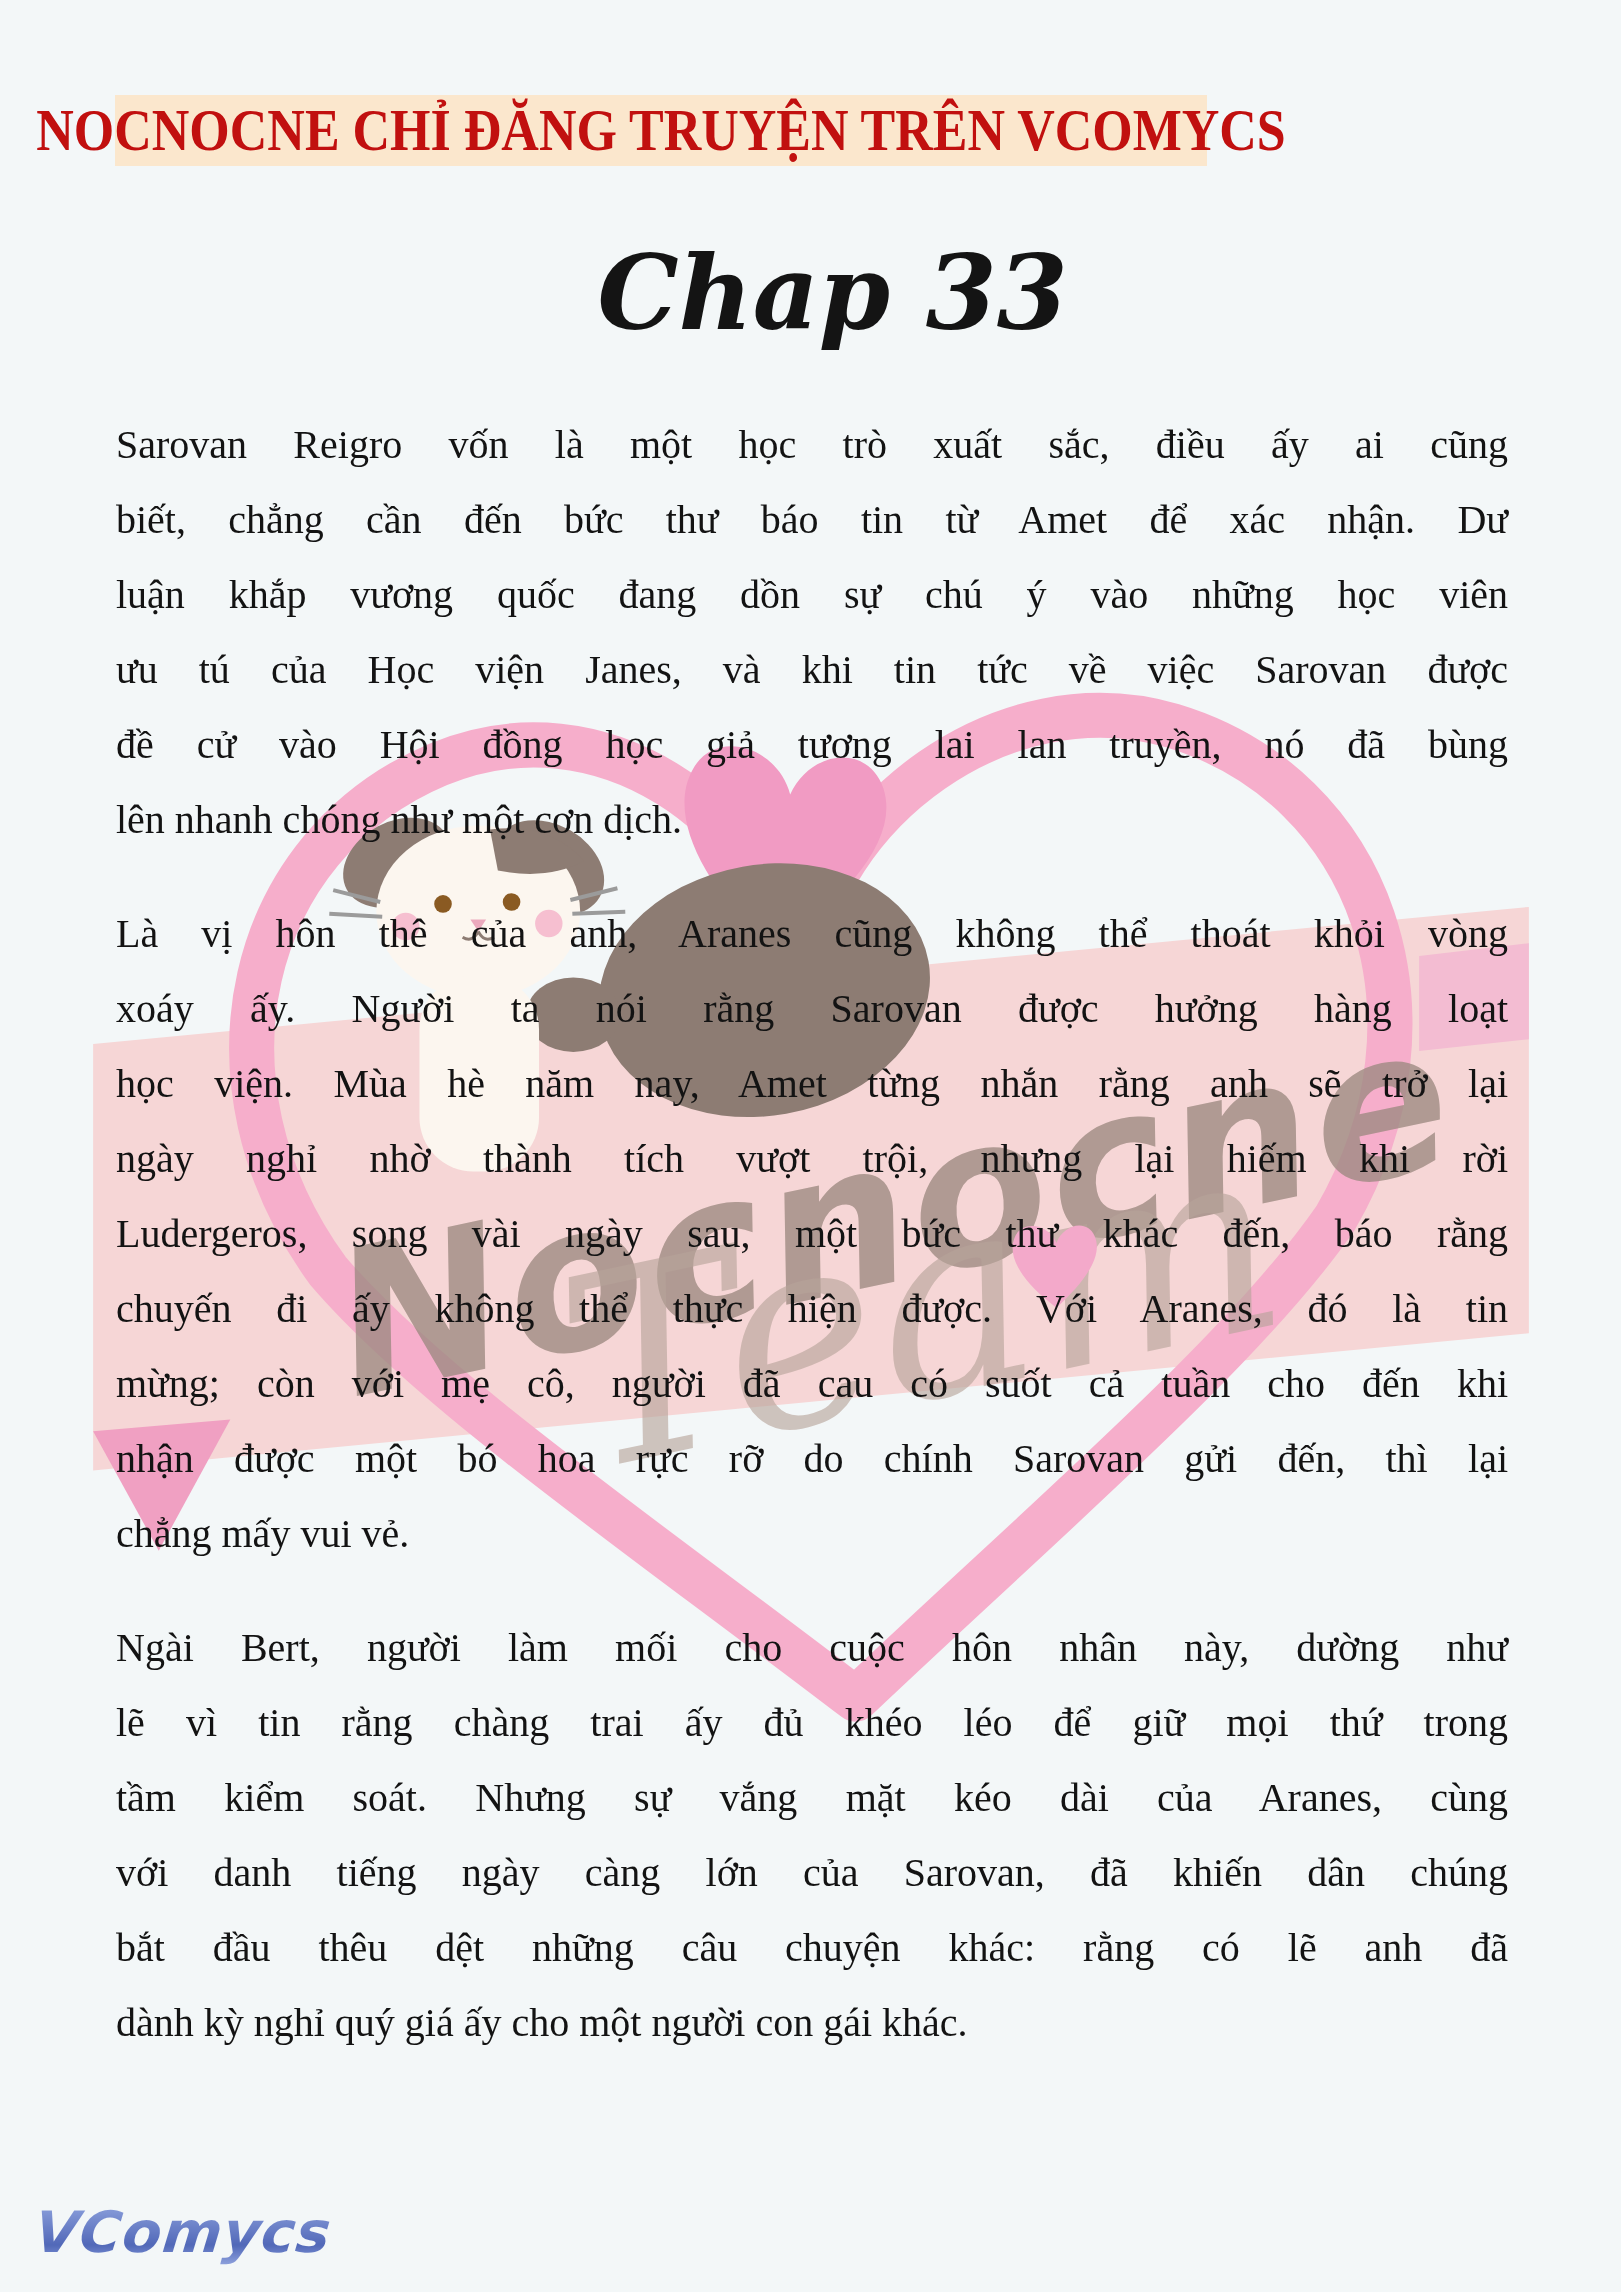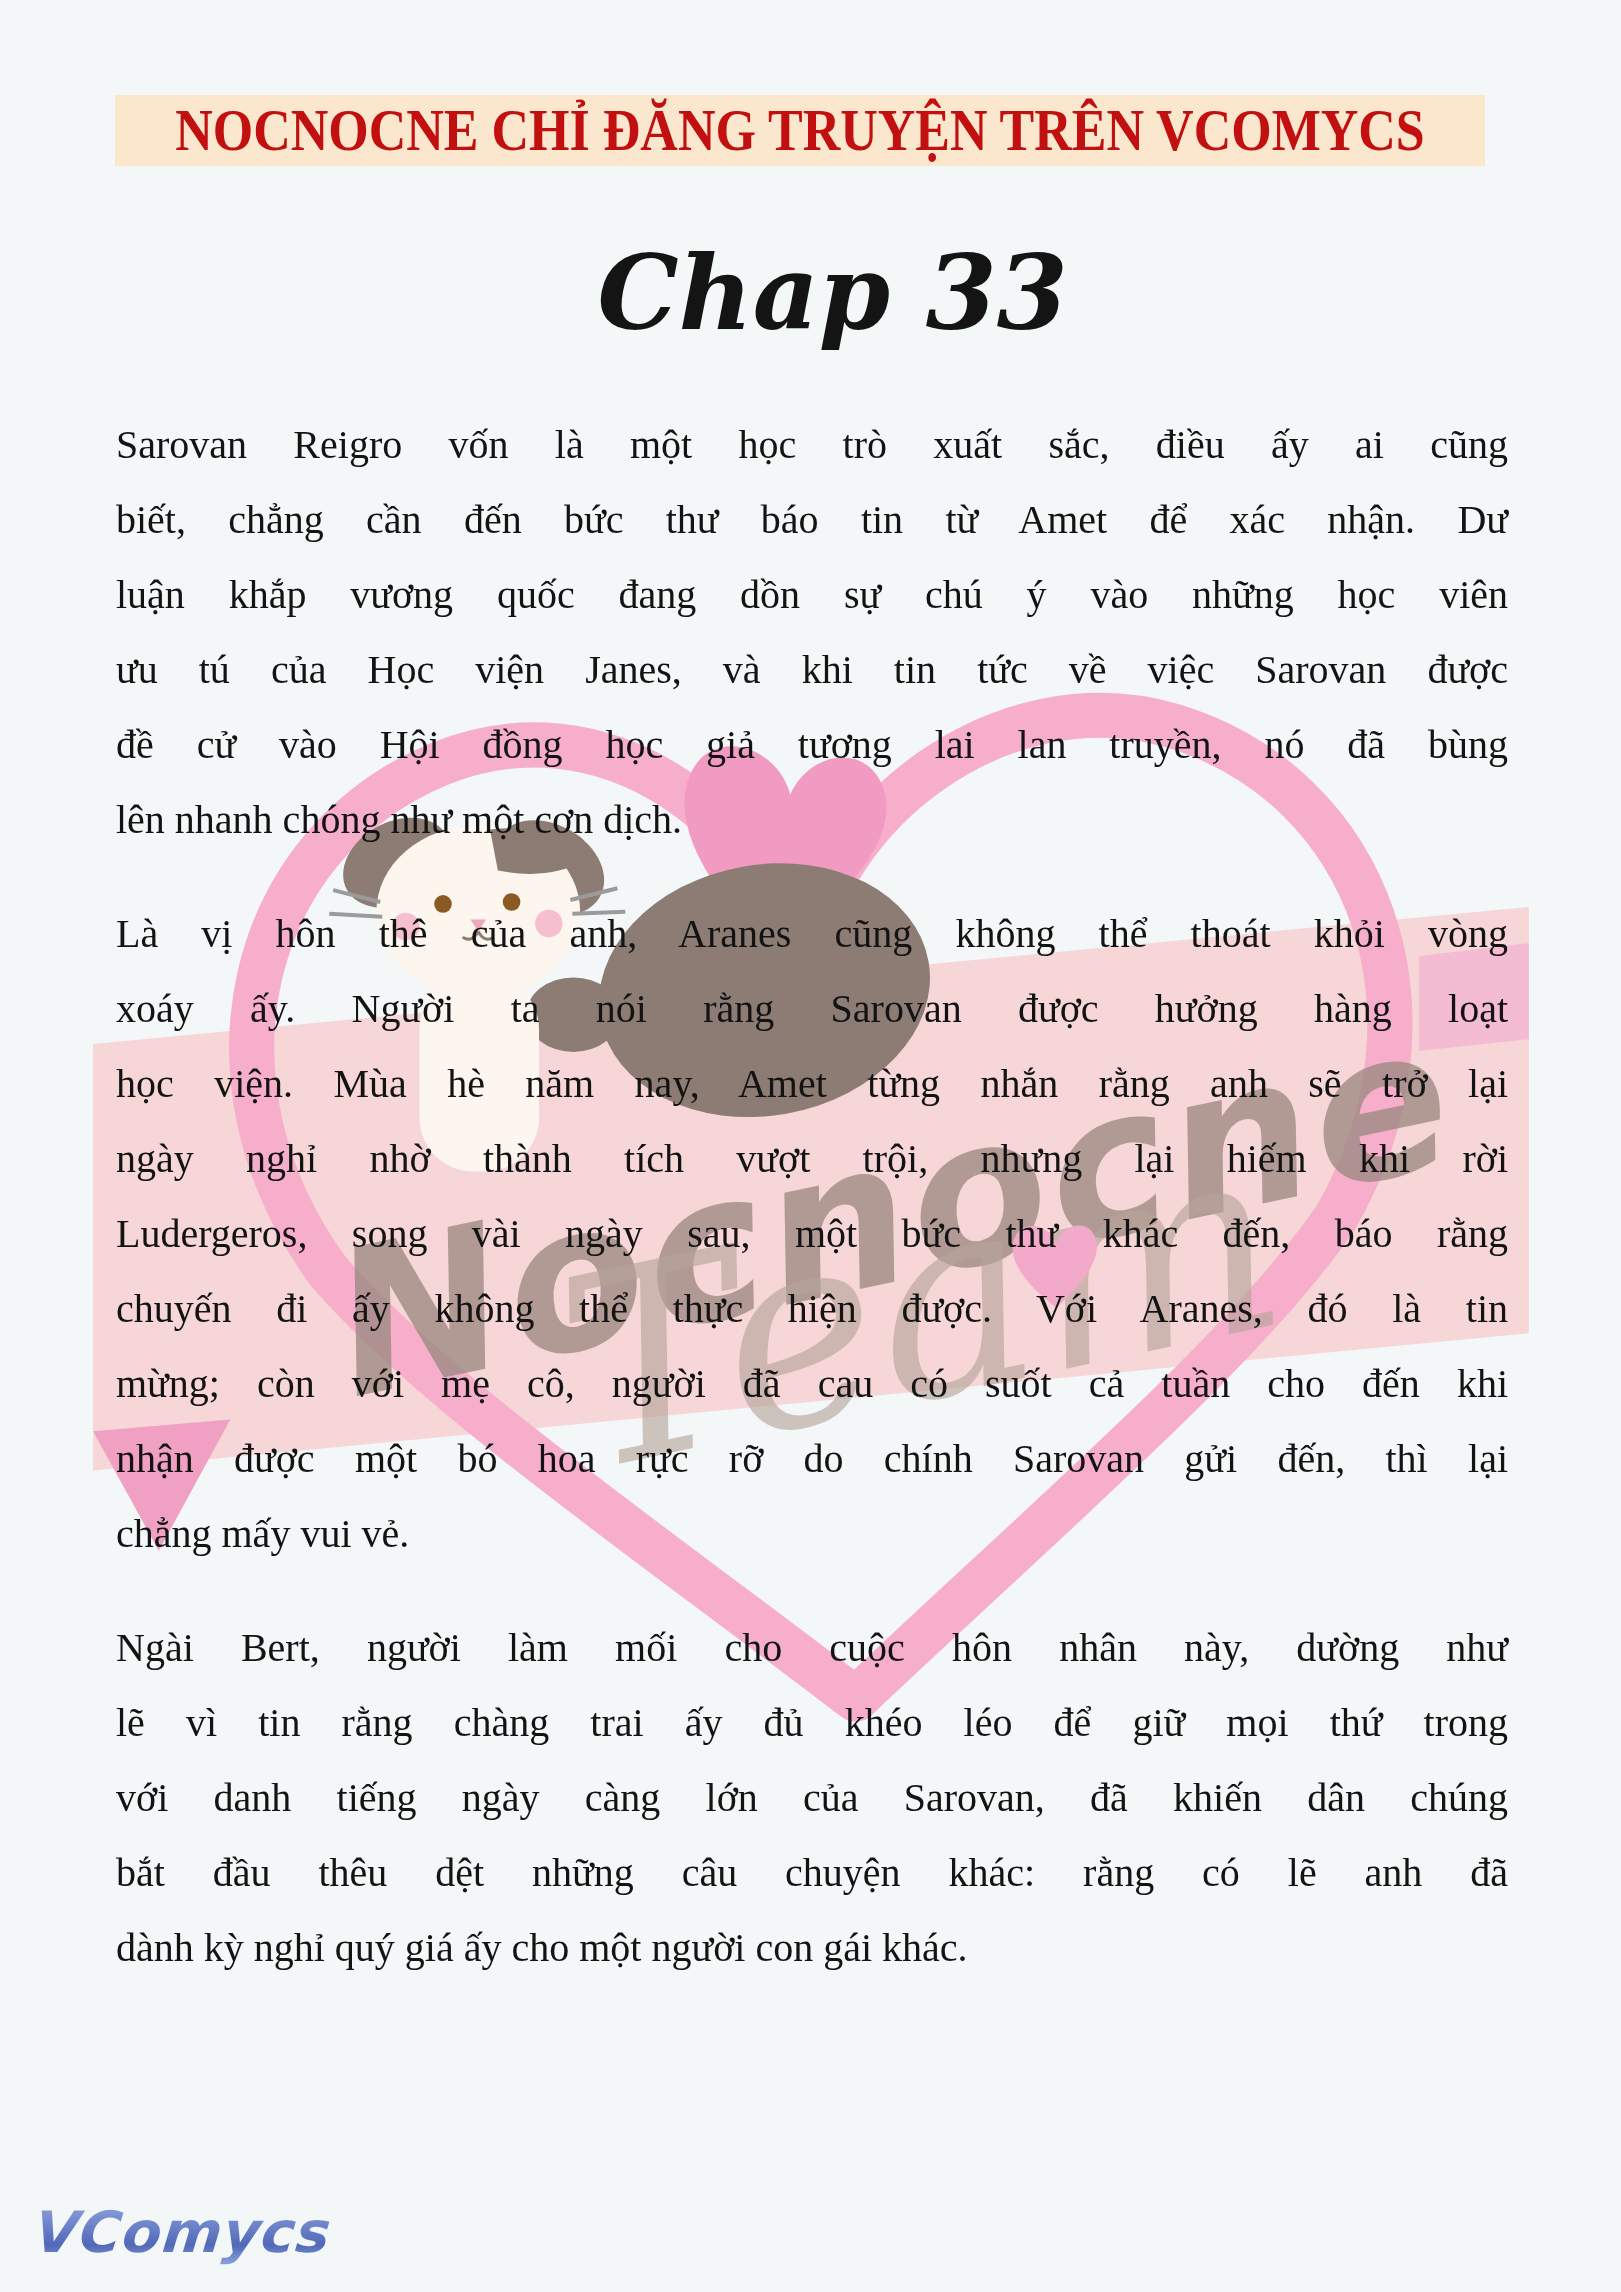--- a/index.html
+++ b/index.html
@@ -5,21 +5,21 @@
   html,body{margin:0;padding:0;}
   .page{
     position:relative;
     width:1621px;height:2293px;
     background:#f3f7f8;
     overflow:hidden;
     font-family:"Liberation Serif", serif;
   }
   .watermark-svg{position:absolute;left:0;top:0;z-index:1;}
   .banner{
-    position:absolute;left:115px;top:95px;width:1370px;height:71px;
+    position:absolute;left:115px;top:95px;width:1092px;height:71px;
     background:#fbe7cd;z-index:3;
     display:flex;align-items:center;justify-content:center;
   }
   .banner-text{
     font-family:"Liberation Serif",serif;
     font-weight:bold;font-size:52px;color:#c1100f;
     letter-spacing:0px;white-space:nowrap;
     transform:scaleY(1.12);
   }
   .chapter-title{
@@ -127,20 +127,21 @@
       <div class="line">ngày nghỉ nhờ thành tích vượt trội, nhưng lại hiếm khi rời</div>
       <div class="line">Ludergeros, song vài ngày sau, một bức thư khác đến, báo rằng</div>
       <div class="line">chuyến đi ấy không thể thực hiện được. Với Aranes, đó là tin</div>
       <div class="line">mừng; còn với mẹ cô, người đã cau có suốt cả tuần cho đến khi</div>
       <div class="line">nhận được một bó hoa rực rỡ do chính Sarovan gửi đến, thì lại</div>
       <div class="line last">chẳng mấy vui vẻ.</div>
     </div>
     <div class="para">
       <div class="line">Ngài Bert, người làm mối cho cuộc hôn nhân này, dường như</div>
       <div class="line">lẽ vì tin rằng chàng trai ấy đủ khéo léo để giữ mọi thứ trong</div>
+      <div class="line">tầm kiểm soát. Nhưng sự vắng mặt kéo dài của Aranes, cùng</div>
       <div class="line">với danh tiếng ngày càng lớn của Sarovan, đã khiến dân chúng</div>
       <div class="line">bắt đầu thêu dệt những câu chuyện khác: rằng có lẽ anh đã</div>
       <div class="line last">dành kỳ nghỉ quý giá ấy cho một người con gái khác.</div>
     </div>
   </div>
 
   <div class="footer-logo">VComycs</div>
 
 </div>
 

